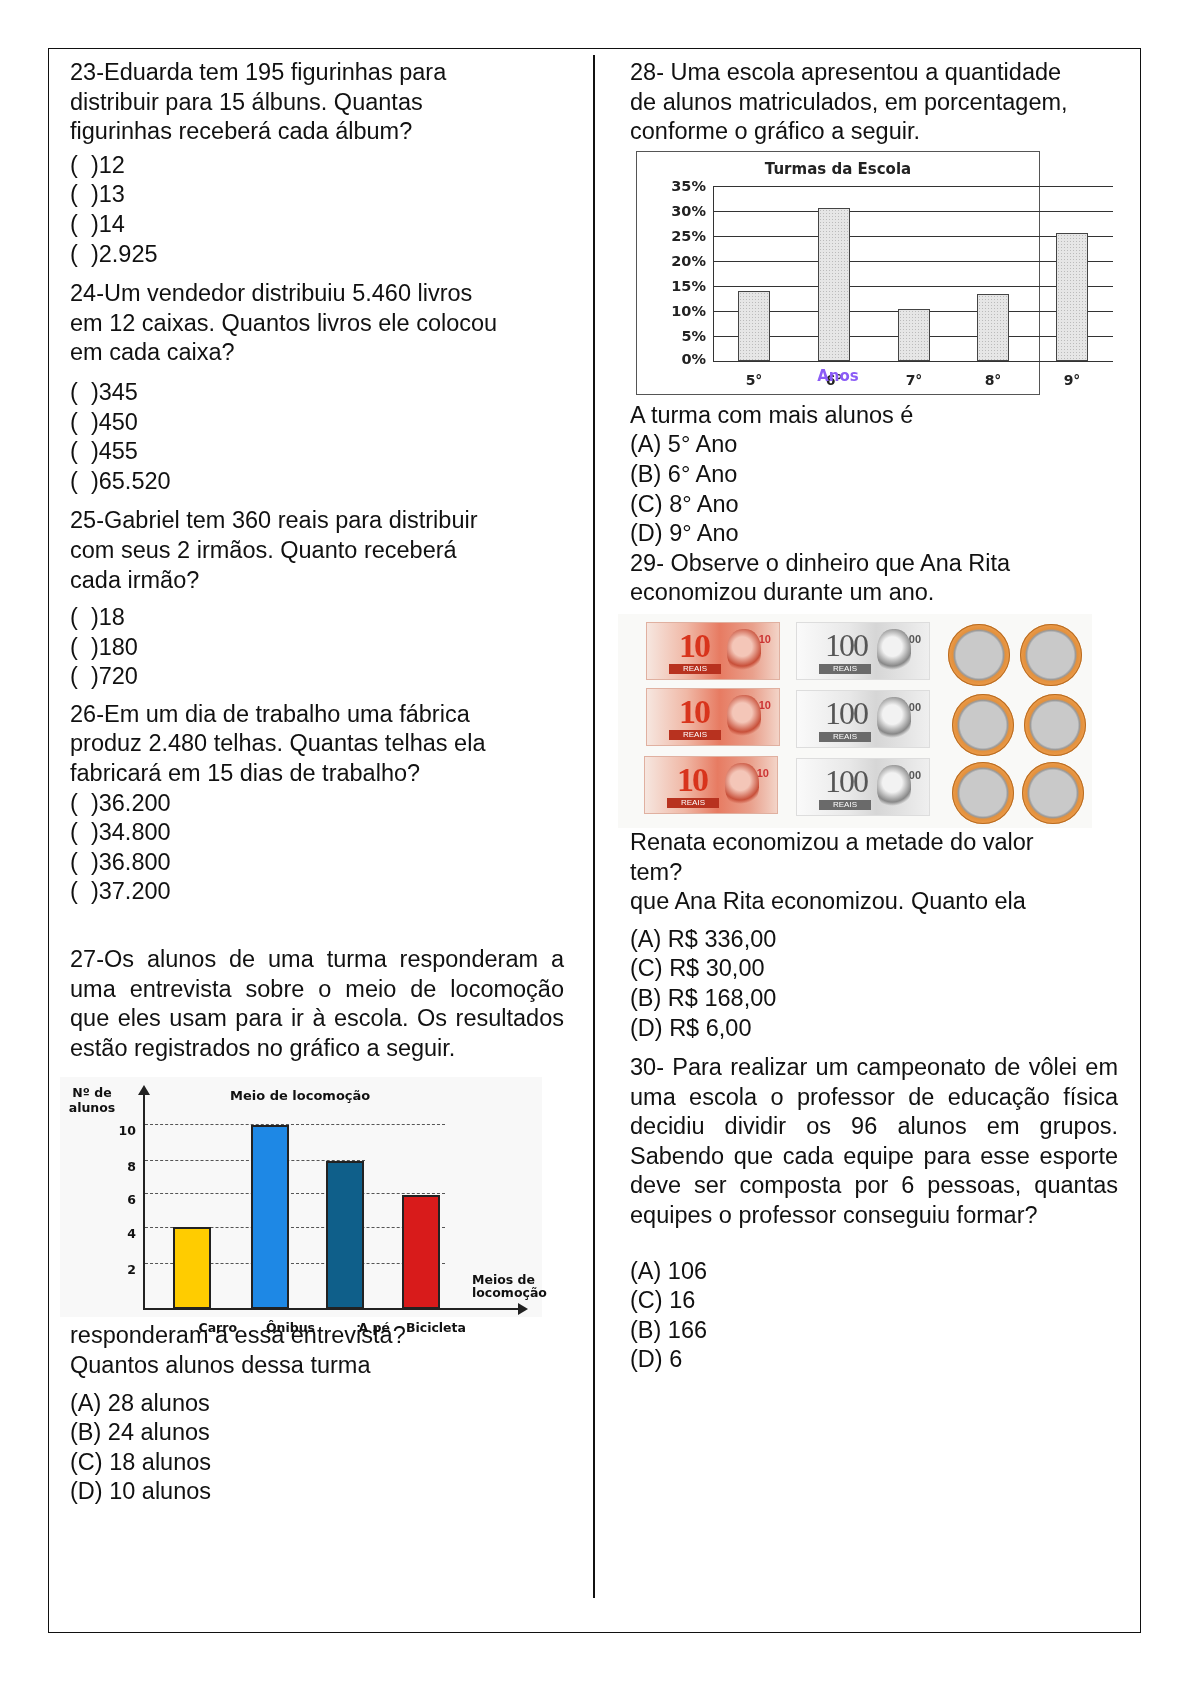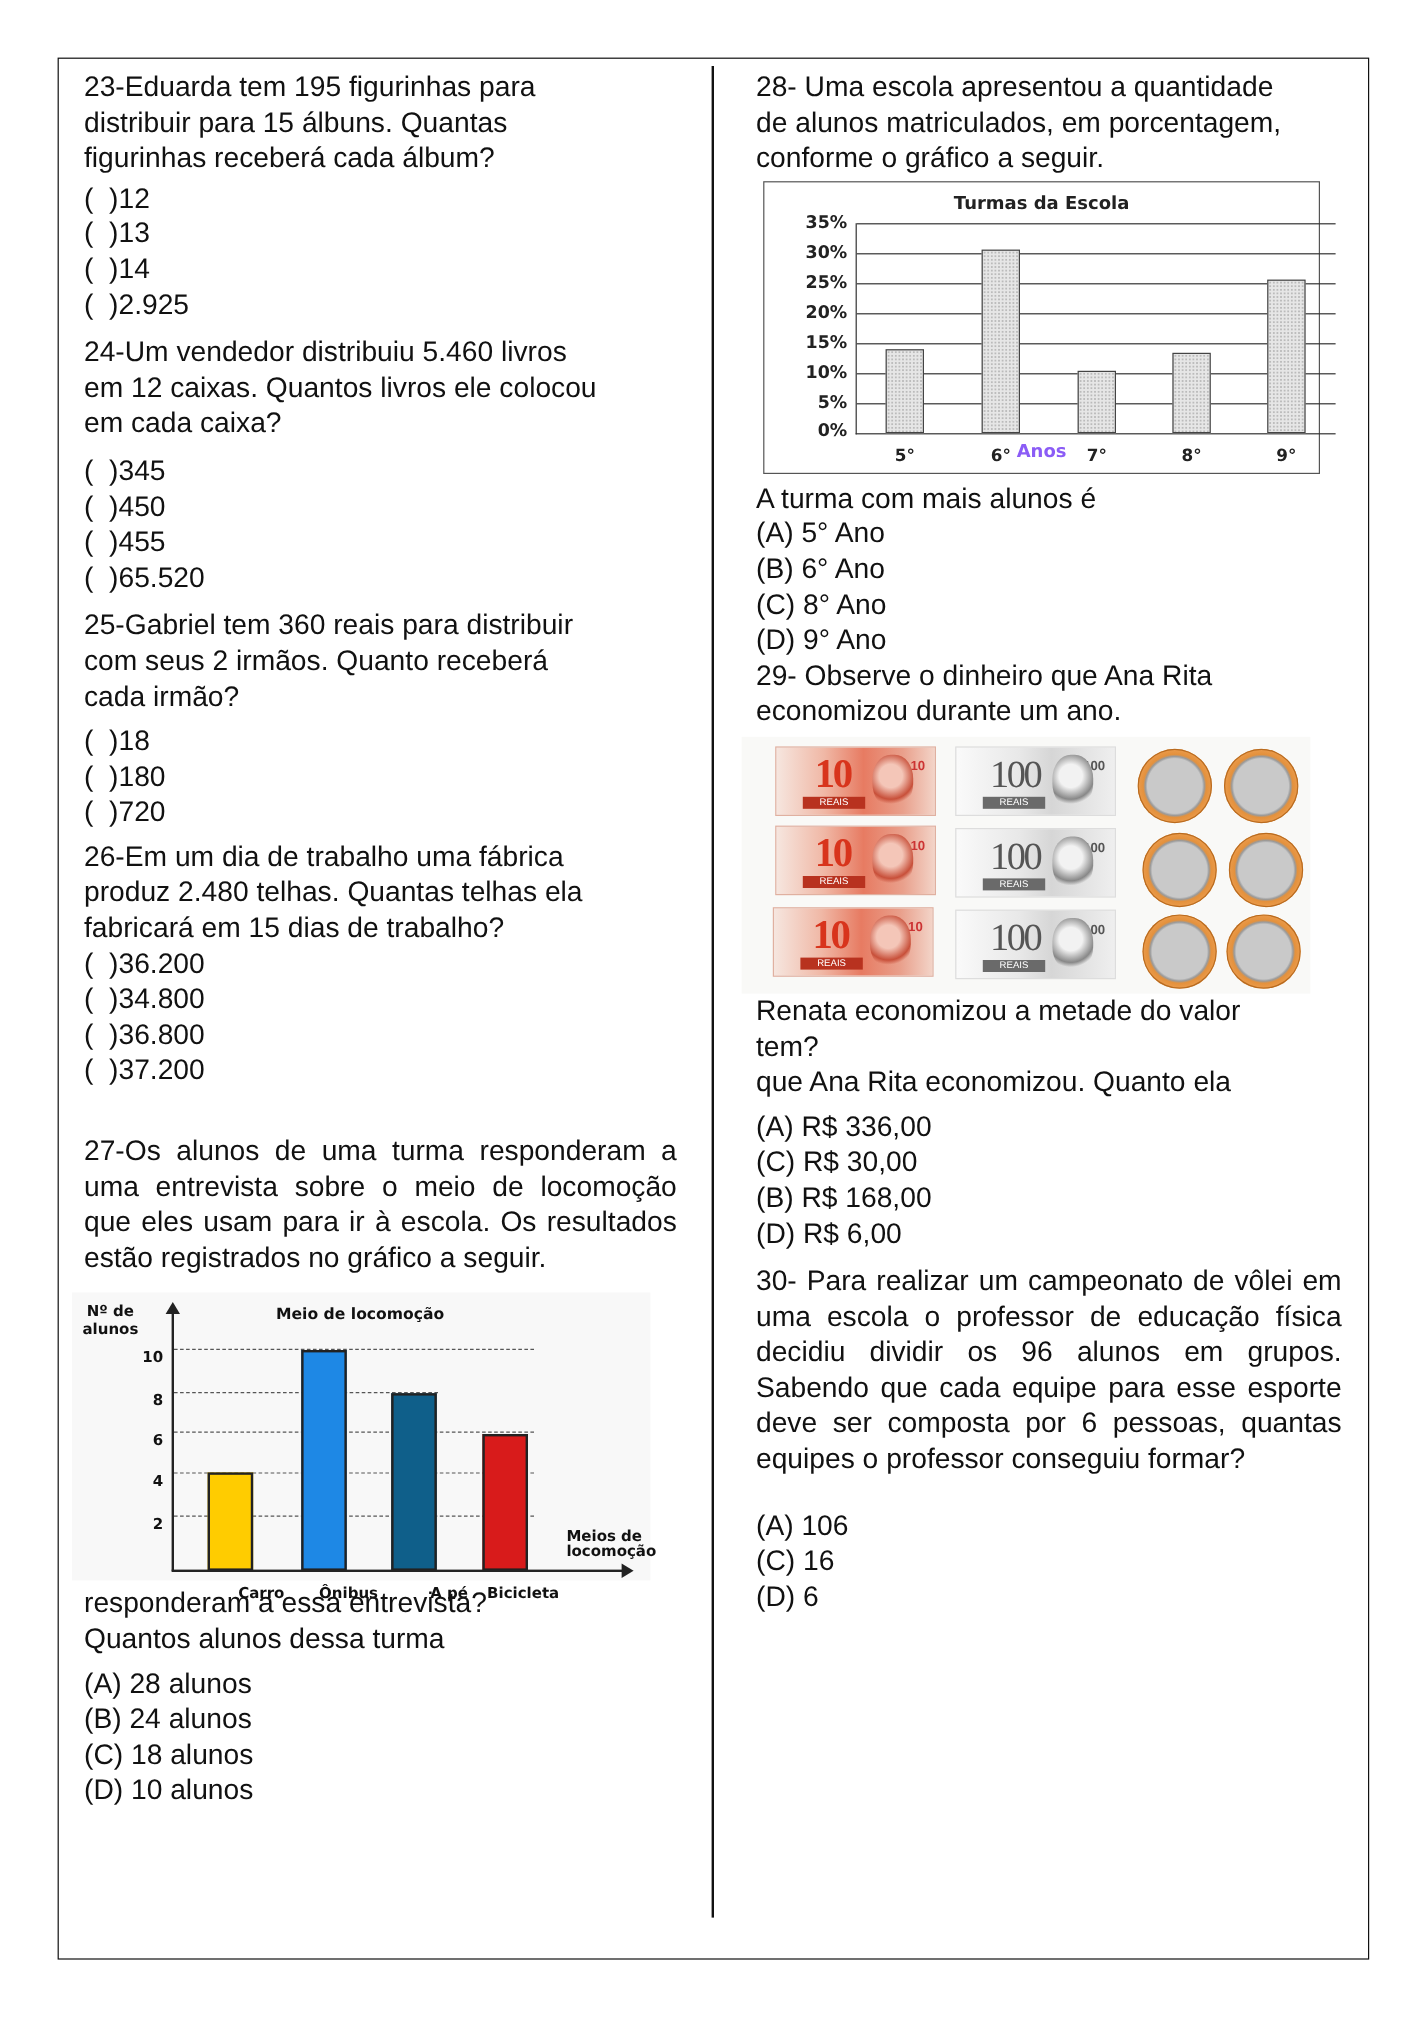--- a/index.html
+++ b/index.html
@@ -10,21 +10,21 @@
   .divider { position: absolute; left: 593px; top: 55px; width: 2px; height: 1543px; background: #111; }
   .col { position: absolute; font-size: 23.5px; line-height: 29.6px; }
   .col.left { left: 70px; top: 58px; width: 500px; }
   .col.right { left: 630px; top: 58px; width: 492px; }
   .p { margin: 0; }
   .gap { height: 8px; }
   .just { text-align: justify; text-align-last: left; }
   .opt { margin: 0; white-space: pre; }
 
   
-  .chart28 { position: relative; width: 464px; height: 244px; border: 1.5px solid #555;
+  .chart28 { position: relative; width: 404px; height: 244px; border: 1.5px solid #555;
              box-sizing: border-box; margin: 4px 0 0 6px; background: #fff; font-weight: bold;
              font-family: "DejaVu Sans", sans-serif; }
   .chart28 .title { position: absolute; left: 0; right: 0; top: 3px; text-align: center; font-size: 15px; color:#222; }
   .chart28 .plot { position: absolute; left: 76px; top: 34px; width: 399px; height: 175px;
                    border-left: 1.5px solid #333; border-bottom: 1.5px solid #333; }
   .chart28 .grid { position: absolute; left: 0; right: 0; height: 1.5px; background: #333; }
   .chart28 .ytick { position: absolute; left: -66px; width: 58px; text-align: right; font-size: 14.5px; color:#222; line-height: 14px; }
   .chart28 .bar { position: absolute; bottom: 0; width: 32px; background: #e6e6e6;
                   border: 1.5px solid #444; box-sizing: border-box;
                   background-image: radial-gradient(#bbb 0.7px, transparent 0.8px); background-size: 3px 3px; }
@@ -286,15 +286,16 @@
     <p class="opt" data-bind="right_column.q29.options.2">(B) R$ 168,00</p>
     <p class="opt" data-bind="right_column.q29.options.3">(D) R$ 6,00</p>
   </div>
   <div style="height:10px"></div>
 
   <div>
     <p class="p just" style="width:488px" data-bind="right_column.q30.text">30- Para realizar um campeonato de vôlei em uma escola o professor de educação física decidiu dividir os 96 alunos em grupos. Sabendo que cada equipe para esse esporte deve ser composta por 6 pessoas, quantas equipes o professor conseguiu formar?</p>
     <div style="height:26px"></div>
     <p class="opt" data-bind="right_column.q30.options.0">(A) 106</p>
     <p class="opt" data-bind="right_column.q30.options.1">(C) 16</p>
+    <p class="opt" data-bind="right_column.q30.options.2">(B) 166</p>
     <p class="opt" data-bind="right_column.q30.options.3">(D) 6</p>
   </div>
 </div>
 
 </body></html>

